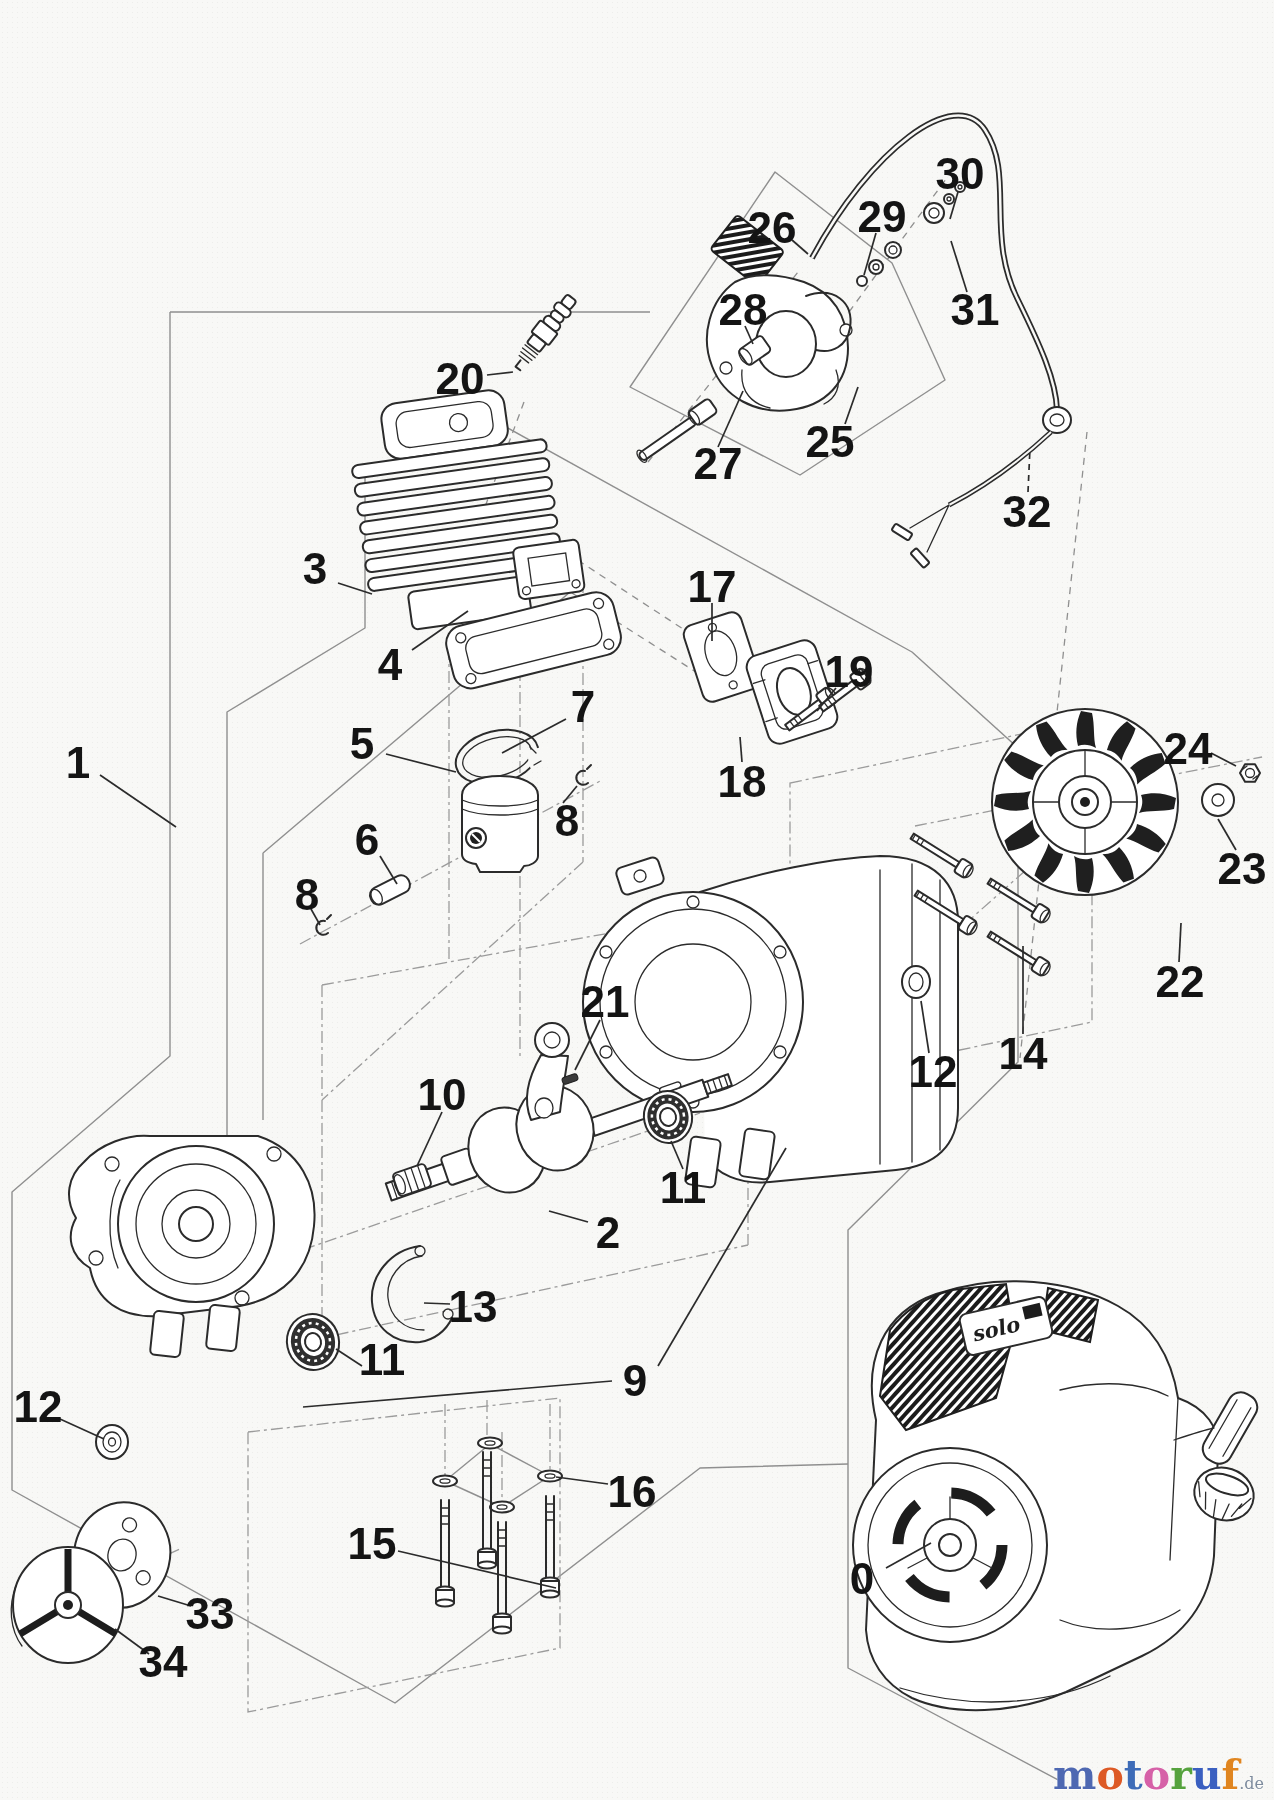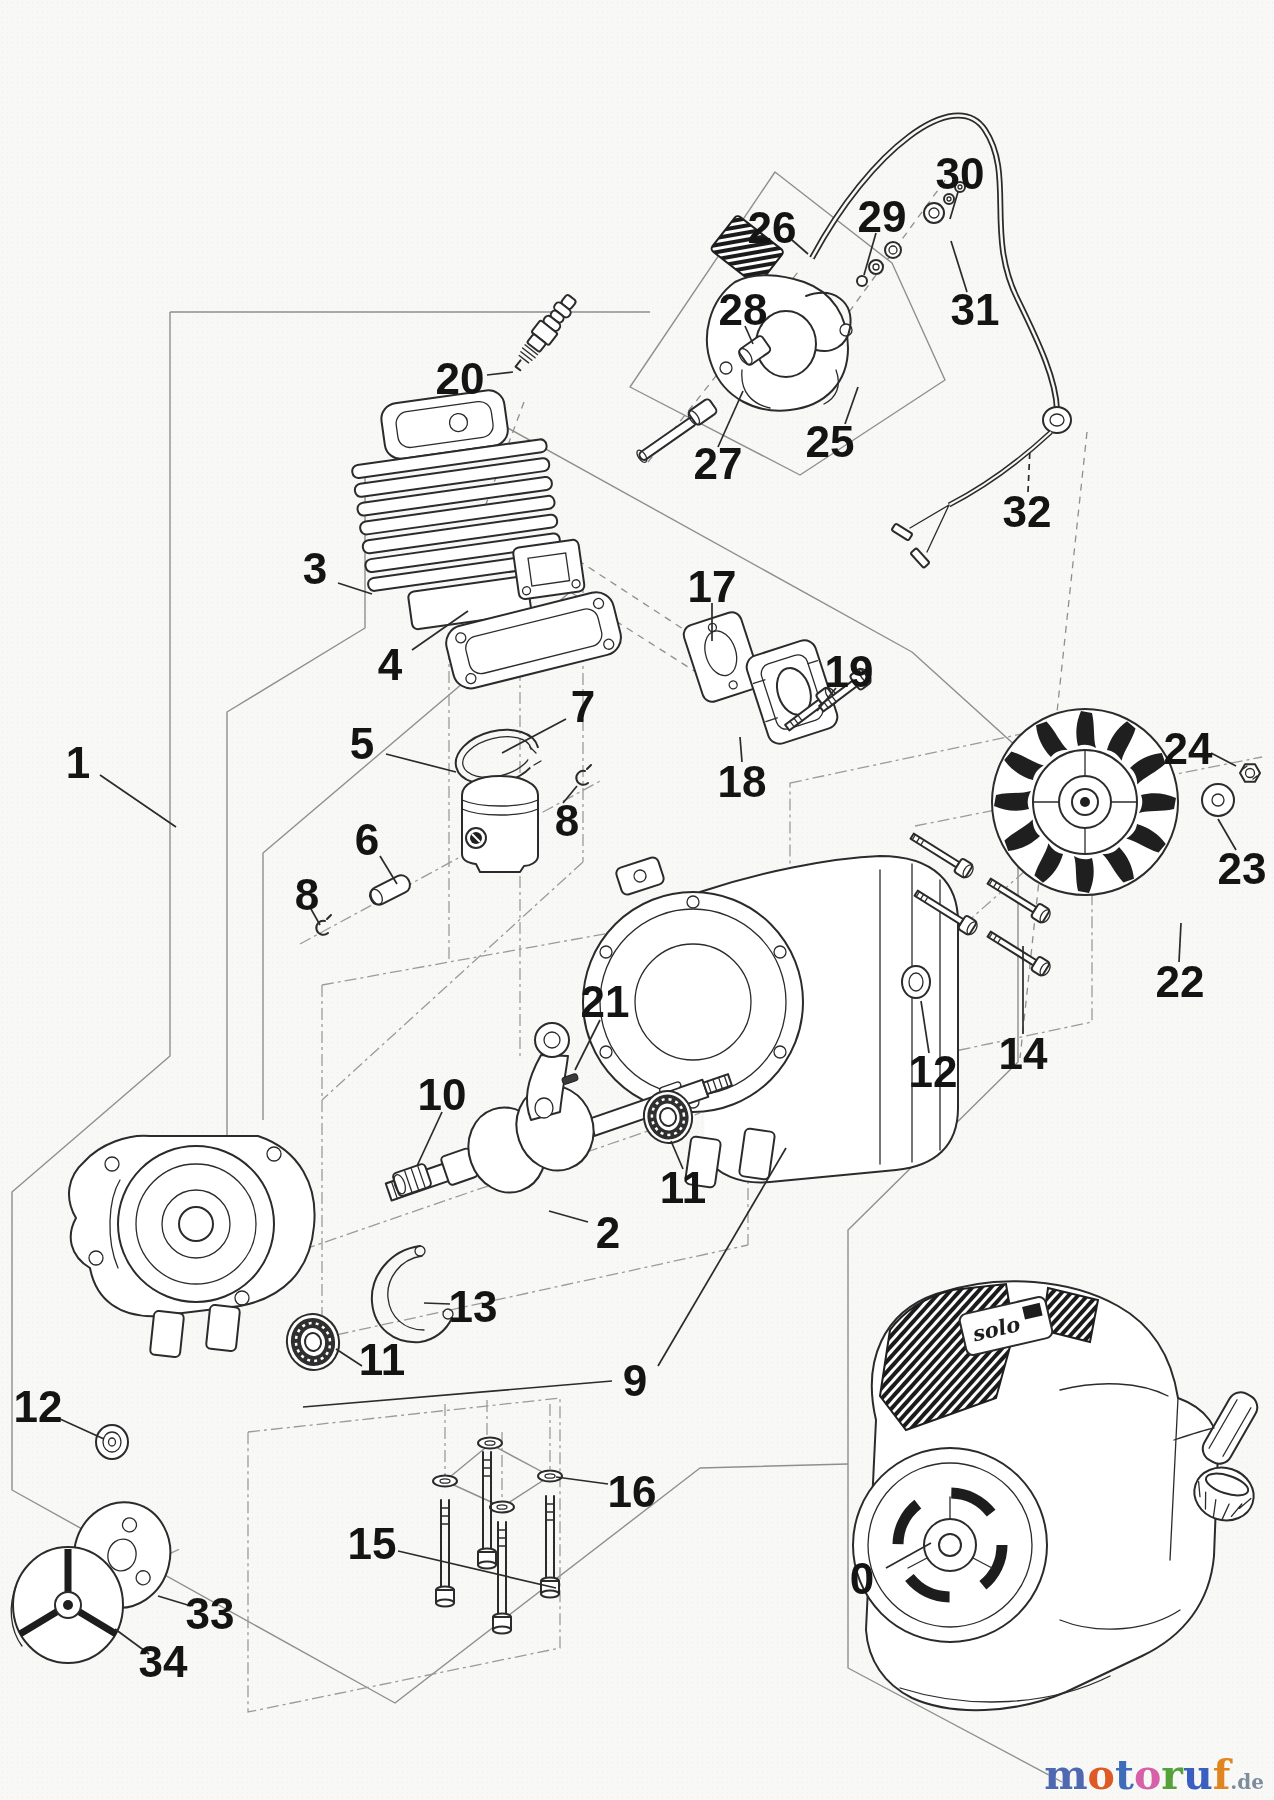--- a/index.html
+++ b/index.html
@@ -25,21 +25,21 @@
   .lead.dash{stroke-dasharray:6 5;}
   text.pl{font:bold 44px "Liberation Sans",sans-serif;fill:#141414;}
   text.brand{font:italic bold 21px "DejaVu Serif",serif;fill:#1d1d1d;}
   .watermark{
     position:absolute;right:10px;bottom:4px;
     font-family:"DejaVu Serif",serif;
     font-size:41px;font-weight:bold;line-height:1;
     text-shadow:0 1px 0 rgba(255,255,255,.8);
     user-select:none;
   }
-  .watermark .suffix{font-size:20px;font-weight:bold;}
+  .watermark .suffix{font-size:16px;font-weight:normal;}
 </style>
 </head>
 <body>
 
 <div class="page">
 <svg viewBox="0 0 1274 1800" width="1274" height="1800" xmlns="http://www.w3.org/2000/svg">
   <defs>
     <pattern id="hatch" width="7" height="7" patternTransform="rotate(42)" patternUnits="userSpaceOnUse">
       <rect width="7" height="7" fill="#ffffff"></rect>
       <rect width="4" height="7" fill="#1b1b1b"></rect>

